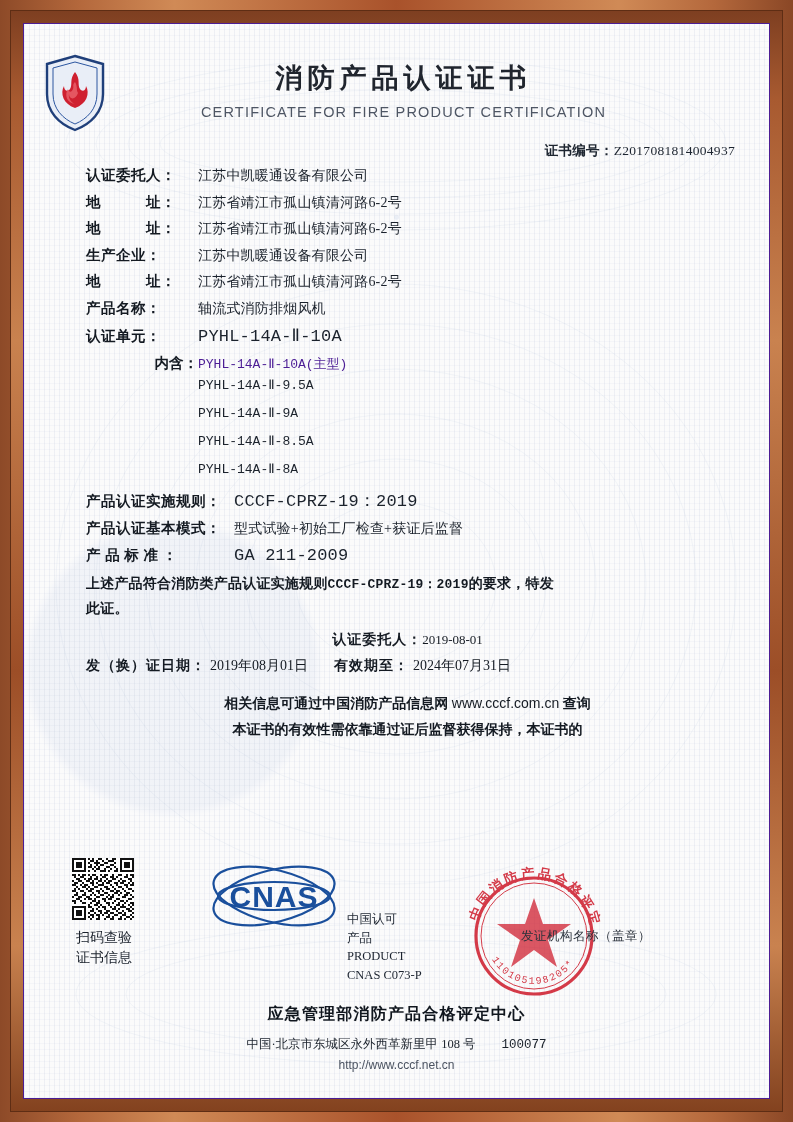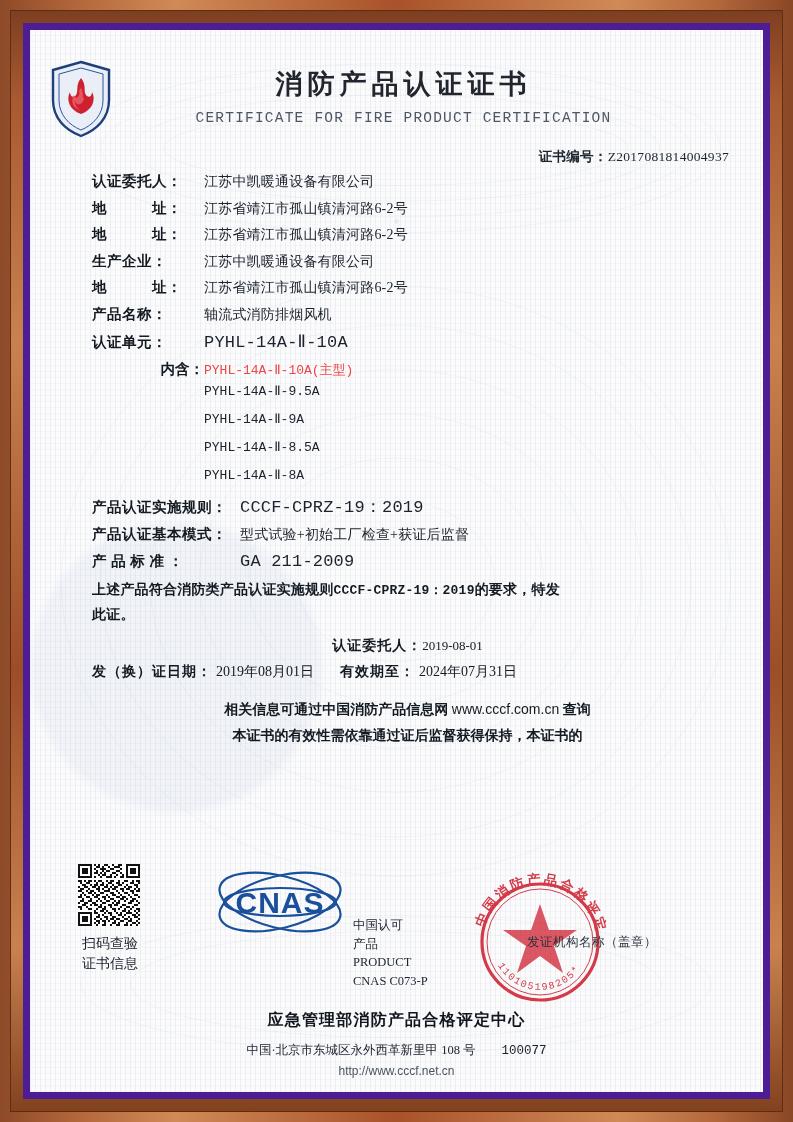--- a/index.html
+++ b/index.html
@@ -38,21 +38,21 @@
       linear-gradient(180deg, #7e3f21 0%, #a85a30 8%, #c9824f 30%, #9c4e27 60%, #c9824f 85%, #83421f 100%);
     border: 1px solid #5e2d14;
     padding: 12px;
   }
   .frame-inner {
     position: absolute;
     left: 23px; top: 23px;
     right: 23px; bottom: 23px;
     box-sizing: border-box;
     background: #fdfcfa;
-    border: 7px solid #4c1d95;
+    border: 1px solid #4c1d95;
   }
   
   .bg-pattern {
     position: absolute;
     left: 0; top: 0; right: 0; bottom: 0;
     background-color: #fbfbfc;
     background-image:
       repeating-linear-gradient(90deg, rgba(120,140,180,0.10) 0 1px, rgba(255,255,255,0) 1px 5px),
       repeating-linear-gradient(0deg, rgba(120,140,180,0.055) 0 1px, rgba(255,255,255,0) 1px 6px),
       radial-gradient(circle at 50% 18%, rgba(170,190,220,0.20) 0 2px, rgba(255,255,255,0) 3px),
@@ -87,21 +87,21 @@
     font-weight: bold;
     letter-spacing: 5px;
     color: #20252e;
     padding-left: 14px;
   }
   .title-en {
     position: absolute;
     top: 80px;
     left: 0; right: 0;
     text-align: center;
-    font-family: Liberation Mono, monospace;
+    font-family: Liberation Sans, sans-serif;
     font-size: 14.5px;
     letter-spacing: 1.2px;
     color: #4e5664;
     padding-left: 14px;
   }
   .cert-no {
     position: absolute;
     top: 118px;
     right: 34px;
     font-size: 13.5px;
@@ -151,21 +151,21 @@
     flex: 0 0 112px;
     font-size: 14.5px;
     font-weight: bold;
     color: #141a22;
     text-align: right;
     padding-right: 0;
   }
   .sub-row .sub-value {
     font-family: "Liberation Mono", monospace;
     font-size: 13px;
-    color: #ef4444;
+    color: #4c1d95;
   }
   .contains-list .sub-row { margin-bottom: 12px; }
   .contains-list .sub-row.first { margin-bottom: 4px; }
   .indent-value {
     margin-left: 112px;
     font-family: "Liberation Mono", monospace;
     font-size: 13px;
     color: #1b222c;
     margin-bottom: 12px;
   }

